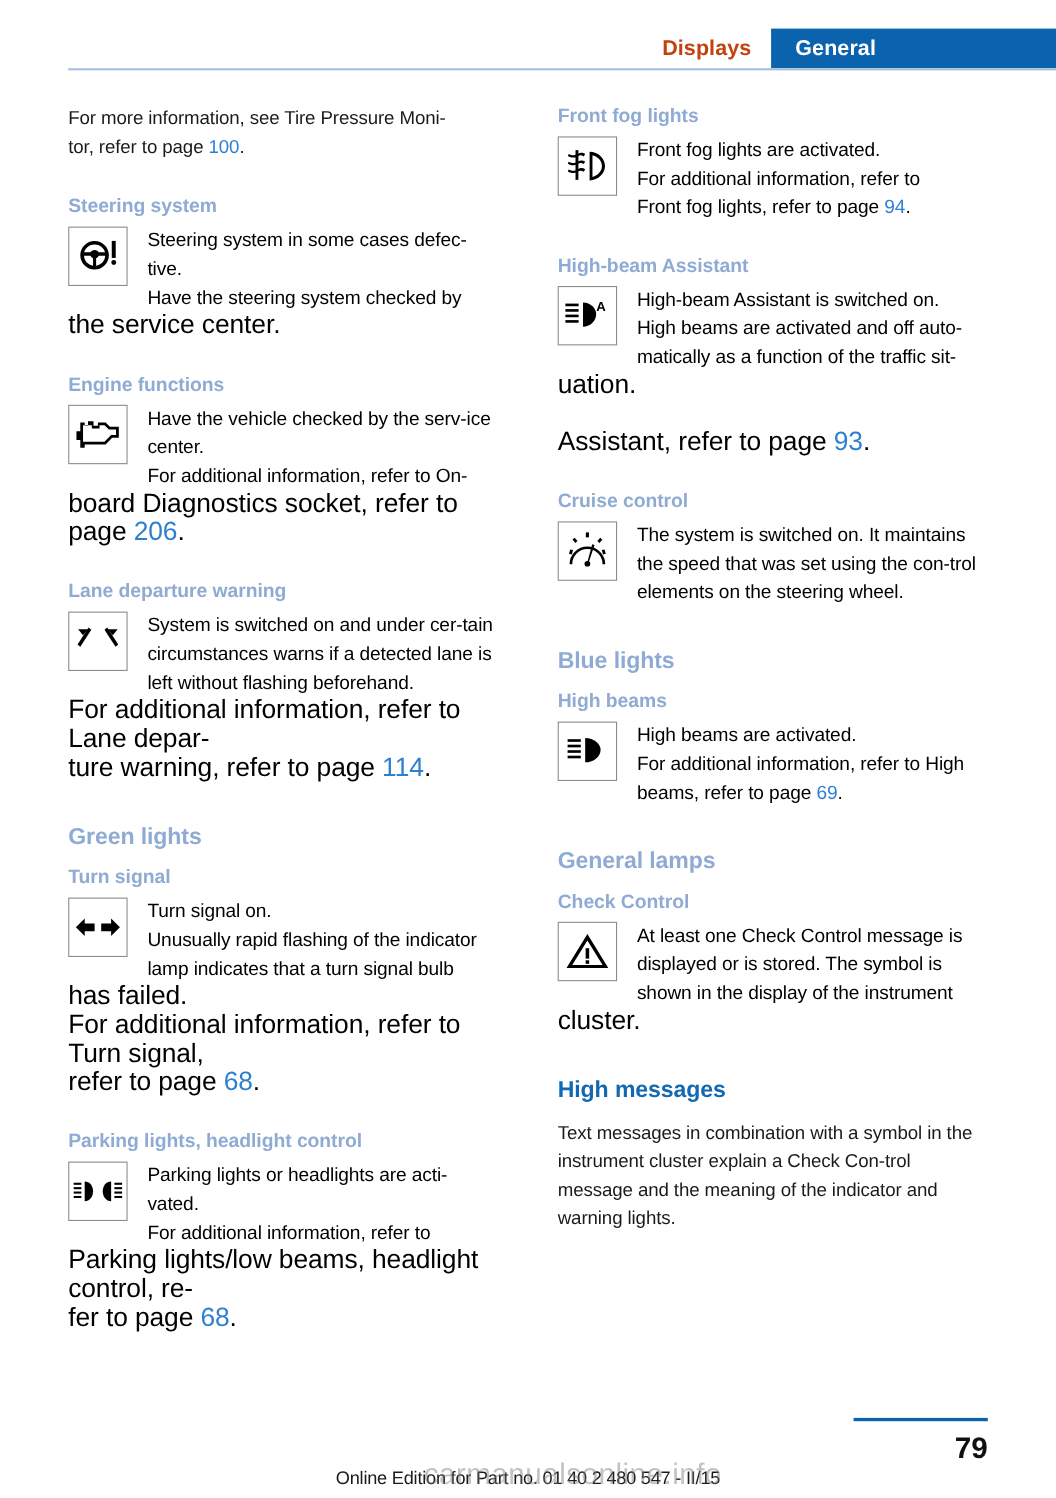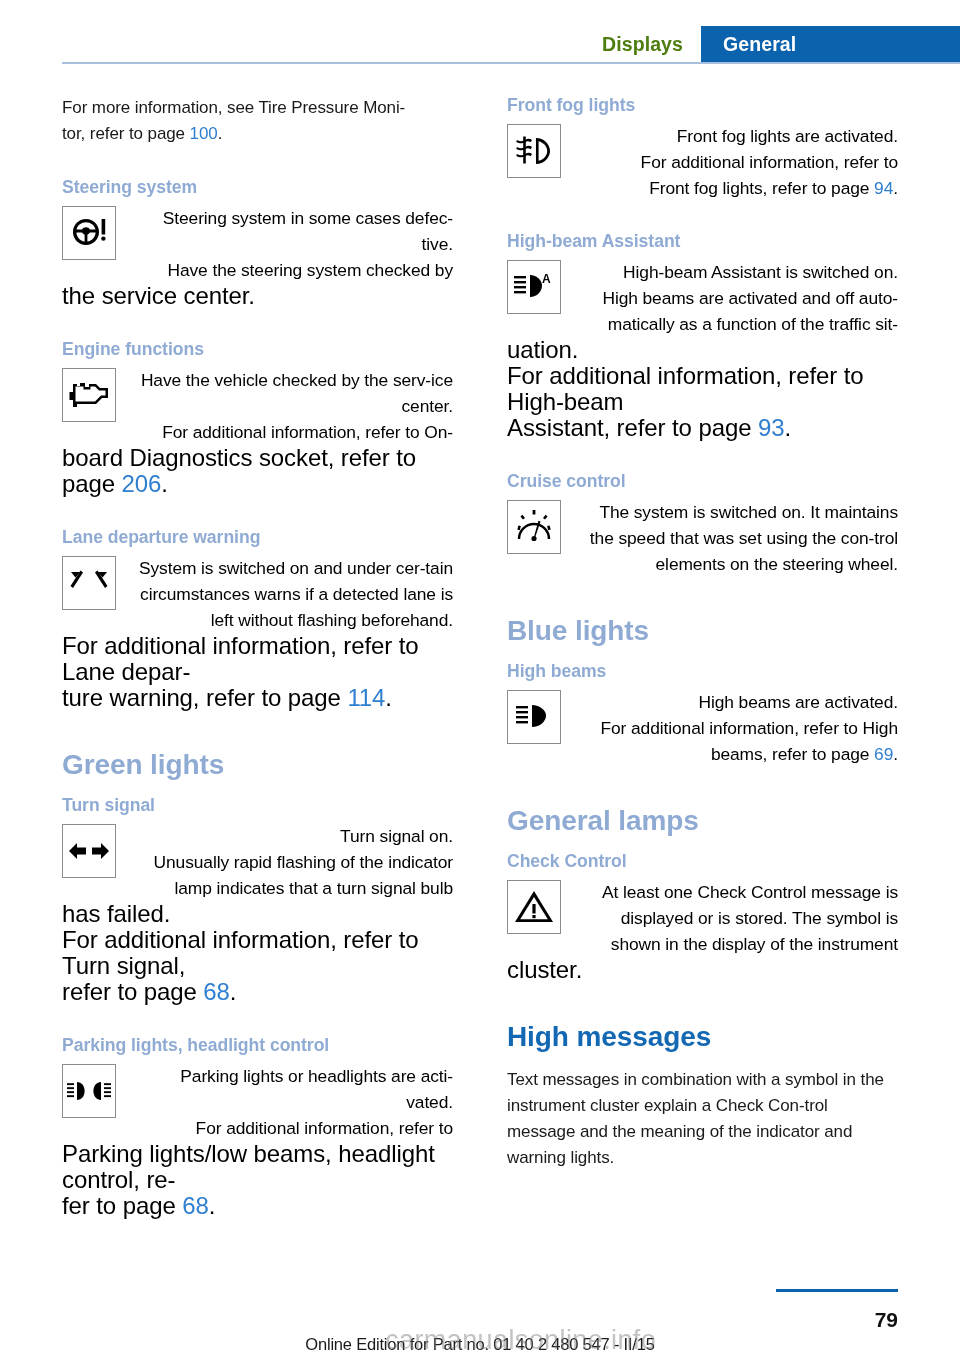--- a/index.html
+++ b/index.html
@@ -24,21 +24,21 @@
   }
   .tabs {
     position: absolute;
     top: 26px;
     right: 0;
     height: 36px;
     display: flex;
     align-items: stretch;
   }
   .tab-inactive {
-    color: #4d7c0f;
+    color: #c2410c;
     font-size: 19.5px;
     font-weight: bold;
     display: flex;
     align-items: center;
     padding: 0 18px 0 10px;
     background: #ffffff;
     letter-spacing: 0.1px;
     text-align: center;
   }
   .tab-active {
@@ -87,21 +87,21 @@
 
   h3.sub-head {
     margin: 0 0 7px 0;
     font-size: 17.6px;
     font-weight: bold;
     color: #8fabd4;
     letter-spacing: -0.05px;
   }
   h2.section-head {
     margin: 0 0 14px 0;
-    font-size: 28px;
+    font-size: 21px;
     font-weight: bold;
     color: #8fabd4;
     letter-spacing: -0.1px;
   }
   h2.section-head.strong {
     color: #1268b3;
   }
   .pageref {
     color: #2f7fd0;
   }
@@ -120,21 +120,21 @@
     align-items: center;
     justify-content: center;
   }
   .sym svg { display: block; }
   .entry .etext {
     margin-left: 72px;
     font-size: 17.4px;
     line-height: 26px;
     letter-spacing: -0.1px;
   }
-  .entry .etext p { margin: 0; text-align: right; }
+  .entry .etext p { margin: 0; }
   .entry .wrapafter {
     clear: left;
     font-size: 24px;
     line-height: 26px;
     letter-spacing: -0.1px;
   }
   .spacer-md { height: 30px; }
   .spacer-lg { height: 38px; }
 
   
@@ -149,21 +149,21 @@
     right: 62px;
     bottom: 70px;
     width: 122px;
     height: 3px;
     background: #0b62ad;
   }
   .page-number {
     position: absolute;
     right: 62px;
     bottom: 30px;
-    font-size: 21px;
+    font-size: 27px;
     font-weight: bold;
     color: #111111;
     margin-left: 24px;
   }
   .footer-note {
     position: absolute;
     left: 0; right: 0;
     bottom: 8px;
     text-align: center;
     font-size: 16.5px;
@@ -361,21 +361,21 @@
             <text x="30" y="11" font-family="Liberation Sans, sans-serif" font-size="12" font-weight="bold">A</text>
           </g>
         </svg>
       </div>
       <div class="etext">
         <p>High-beam Assistant is switched on.</p>
         <p>High beams are activated and off auto-matically as a function of the traffic sit-</p>
       </div>
       <div class="wrapafter">
         <span>uation.</span><br>
-        <span>For additional information, refer to High-beam</span><br>
+        <br>
         <span>Assistant, refer to page </span><span class="pageref">93</span><span>.</span>
       </div>
     </div>
 
     <div class="spacer-md"></div>
 
     <h3 class="sub-head">Cruise control</h3>
     <div class="entry">
       <div class="sym">
         <svg width="40" height="36" viewBox="0 0 40 36">

